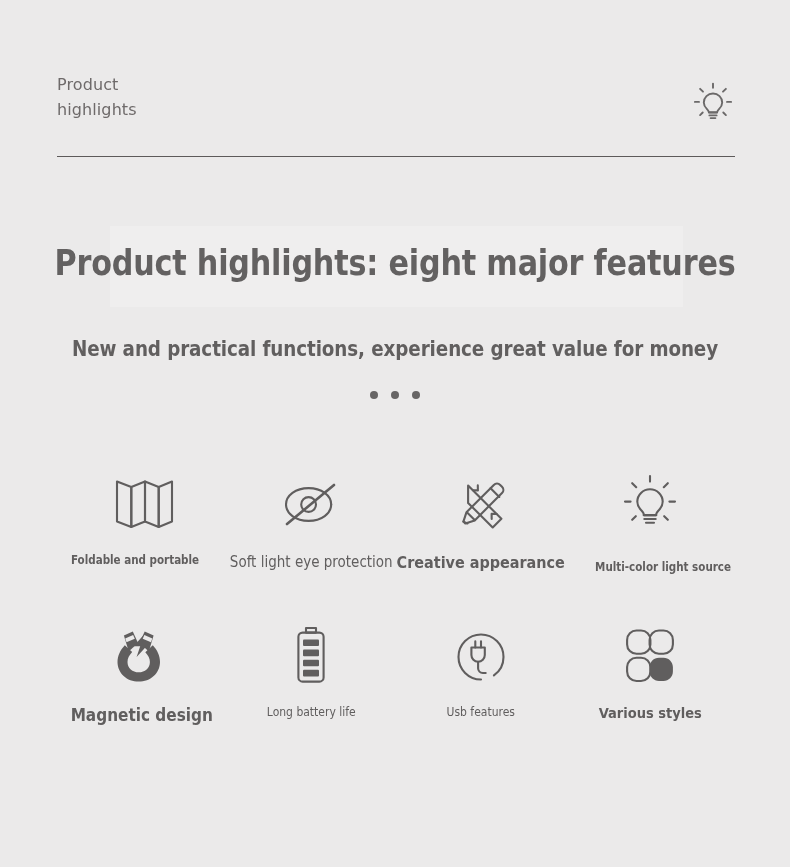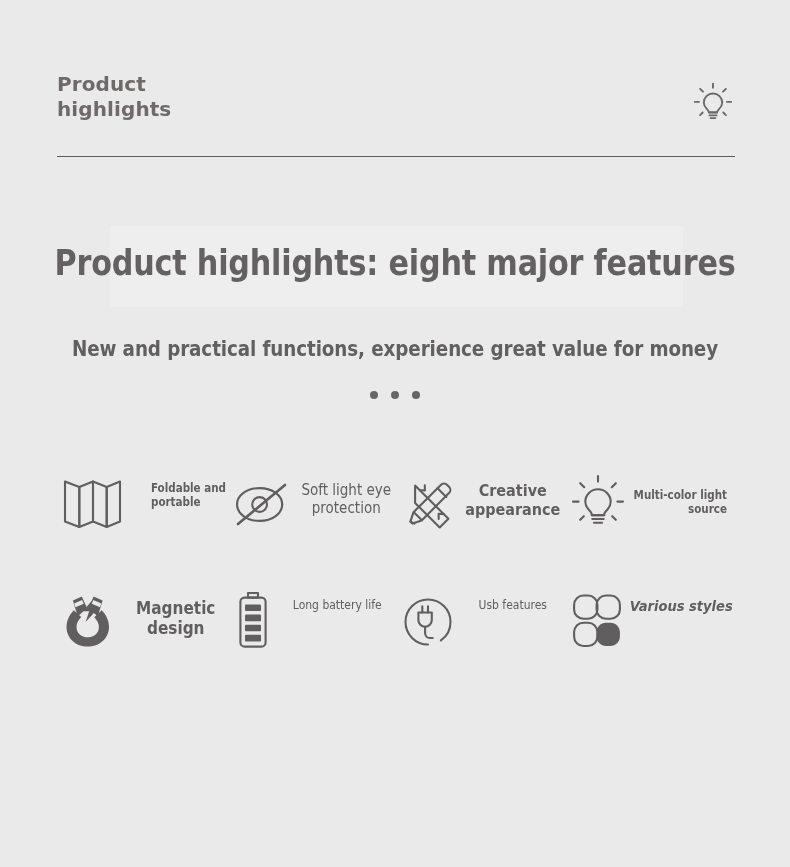--- a/index.html
+++ b/index.html
@@ -28,24 +28,24 @@
     position: absolute;
     left: 57px;
     top: 62px;
     width: 678px;
     height: 95px;
   }
   .header-title {
     position: absolute;
     left: 0;
     top: 10px;
-    font-size: 20px;
+    font-size: 16px;
     line-height: 25px;
     color: #6e6a6a;
-    font-weight: 700;
+    font-weight: 400;
     letter-spacing: .1px;
     white-space: pre-line;
   }
   .header-icon {
     position: absolute;
     right: 0;
     top: 18px;
     width: 44px;
     height: 46px;
   }
@@ -119,21 +119,22 @@
   }
   .grid-row {
     display: flex;
     width: 678px;
   }
   .grid-row.row2 { margin-top: 44px; }
   .cell {
     width: 169.5px;
     box-sizing: border-box;
     display: flex;
-    align-items: flex-start;
+    flex-direction: column;
+    align-items: center;
   }
   .cell-icon {
     height: 72px;
     display: flex;
     align-items: center;
     justify-content: center;
   }
   .cell-label {
     margin-top: 14px;
     width: 100%;
@@ -141,21 +142,21 @@
     font-family: "DejaVu Sans Condensed", "Liberation Sans Narrow", "Liberation Sans", sans-serif;
     line-height: 1.18;
   }
   
   .lbl-s    { font-size: 11.5px; font-weight: bold; text-align: left;   padding-left: 28px; }
   .lbl-m    { font-size: 15px; font-weight: normal; text-align: center; }
   .lbl-l    { font-size: 16px; font-weight: bold; text-align: center; }
   .lbl-r    { font-size: 11.5px; font-weight: bold; text-align: right;  padding-right: 8px; margin-top: 21px; }
   .lbl-xl   { font-size: 12px;   font-weight: normal; text-align: center; }
   .lbl-mag  { font-size: 17px;   font-weight: bold; text-align: center; }
-  .lbl-vs   { font-size: 14.5px; font-weight: bold; text-align: center; font-style: italic; }
+  .lbl-vs   { font-size: 14.5px; font-weight: bold; text-align: center; }
 
   svg { display: block; }
   .st {
     fill: none;
     stroke: #605e5e;
     stroke-width: 2.1;
     stroke-linecap: round;
     stroke-linejoin: round;
   }
   .st-thin {

